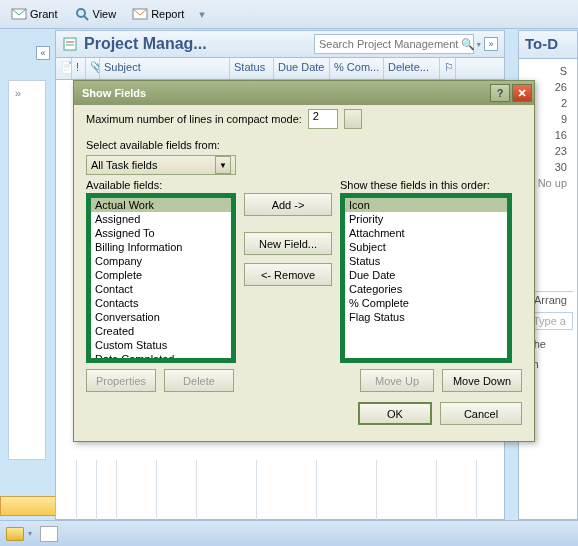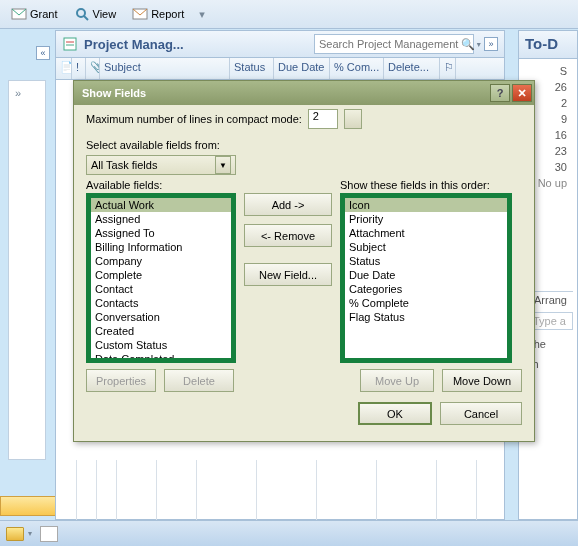--- a/index.html
+++ b/index.html
@@ -6,21 +6,21 @@
 body { background: #cde6f7; width: 578px; height: 546px; overflow: hidden; position: relative; }
 
 .toolbar-top { height: 26px; background: linear-gradient(#e8f0f8,#d6e5f3); border-bottom: 1px solid #a8c0d8; display: flex; align-items: center; padding: 14px 4px; gap: 2px; }
 .tb-btn { display: flex; align-items: center; gap: 3px; padding: 2px 6px; cursor: pointer; border: 1px solid transparent; border-radius: 2px; }
 .ico { width: 16px; height: 16px; display: inline-block; }
 
 .collapse { width: 14px; height: 14px; border: 1px solid #8aa8c8; background: #fff; display: flex; align-items: center; justify-content: center; font-size: 9px; color: #3a6090; margin: 6px; cursor: pointer; }
 
 .main { position: absolute; left: 55px; top: 30px; width: 450px; height: 490px; }
 .pane-hdr { height: 28px; background: linear-gradient(#f0f6fc,#d8e6f4); border: 1px solid #a8c0d8; display: flex; align-items: center; padding: 0 6px; gap: 6px; }
-.pane-hdr .title { font-size: 13px; font-weight: bold; color: #3a5a8a; flex: 1; }
+.pane-hdr .title { font-size: 16px; font-weight: bold; color: #3a5a8a; flex: 1; }
 .search { width: 160px; height: 20px; border: 1px solid #a8c0d8; background: #fff; display: flex; align-items: center; padding: 0 4px; color: #888; }
 .search input { border: none; outline: none; flex: 1; font-size: 11px; color: #888; }
 .mag { width: 14px; color: #3a6090; }
 
 .col-hdr { height: 22px; background: linear-gradient(#f4f8fc,#e0ecf6); border: 1px solid #a8c0d8; border-top: none; display: flex; }
 .ch { border-right: 1px solid #c0d0e0; padding: 3px 4px; color: #3a5a8a; white-space: nowrap; overflow: hidden; }
 
 .grid-area { height: 440px; background: #fff; border: 1px solid #a8c0d8; border-top: none; position: relative; }
 .grid-lines { position: absolute; top: 380px; left: 0; right: 0; height: 60px; }
 .vline { position: absolute; top: 0; bottom: 0; width: 1px; background: #d8e0e8; }
@@ -206,22 +206,22 @@
             <div>Contact</div>
             <div>Contacts</div>
             <div>Conversation</div>
             <div>Created</div>
             <div>Custom Status</div>
             <div>Date Completed</div>
           </div>
       </div>
       <div class="midbtns">
         <div class="btn">Add -&gt;</div>
+        <div class="btn" style="margin-top:8px">New Field...</div>
         <div class="btn">&lt;- Remove</div>
-        <div class="btn" style="margin-top:8px">New Field...</div>
       </div>
       <div class="listcol" style="width:172px">
         <div class="listlbl">Show these fields in this order:</div>
         <div class="listbox" id="shown">
             <div class="sel">Icon</div>
             <div>Priority</div>
             <div>Attachment</div>
             <div>Subject</div>
             <div>Status</div>
             <div>Due Date</div>

